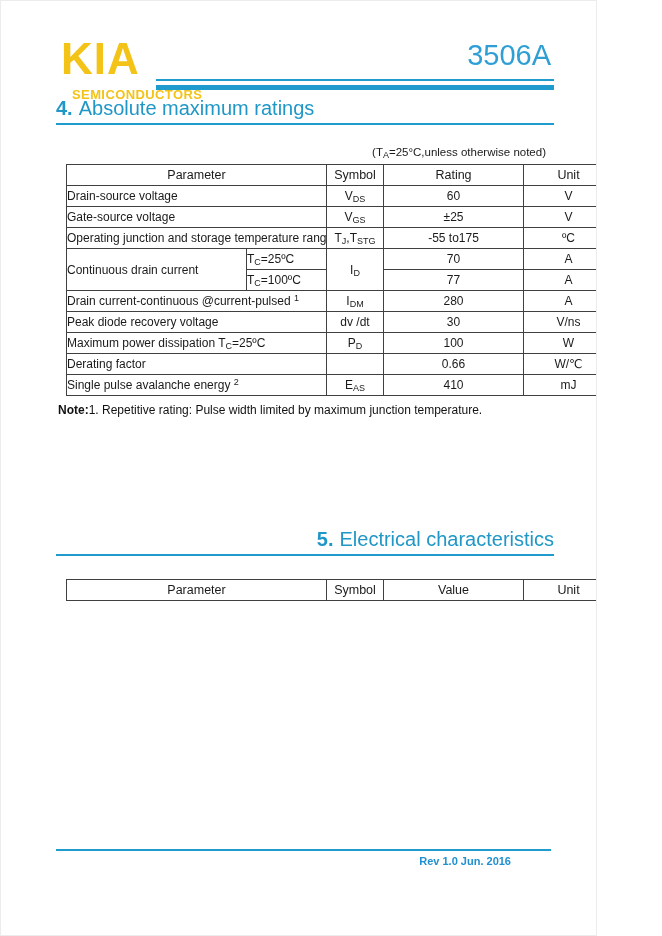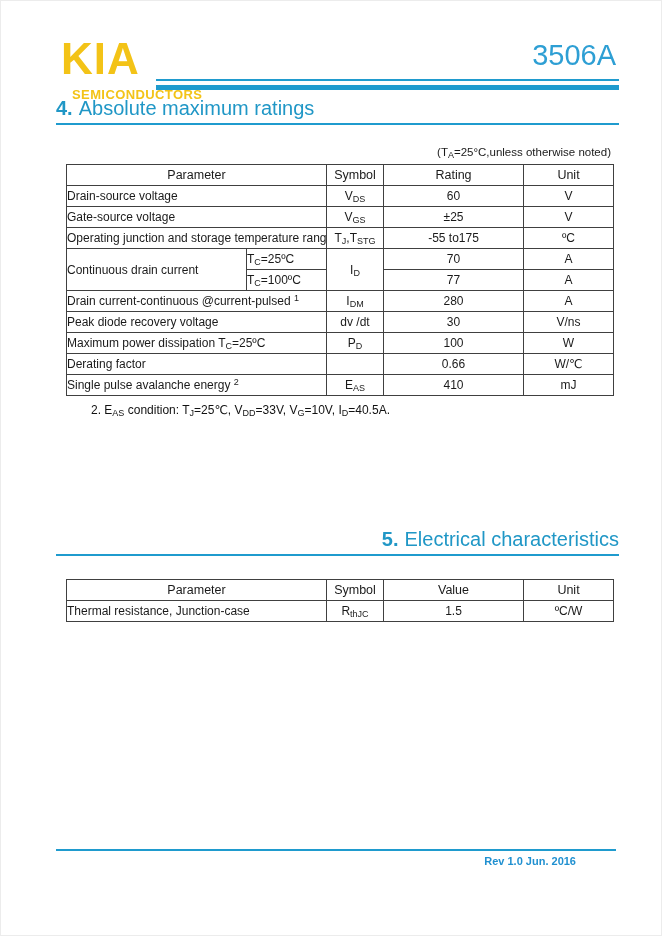--- a/index.html
+++ b/index.html
@@ -1,18 +1,18 @@
 <!DOCTYPE html>
 <html><head>
 <meta charset="utf-8">
 <style>
   * { margin:0; padding:0; box-sizing:border-box; }
   body { background:#fff; font-family:"Liberation Sans","DejaVu Sans",sans-serif; }
   .page {
-    position:relative; width:662px; height:936px; background:#ffffff;
+    position:relative; width:597px; height:936px; background:#ffffff;
     overflow:hidden; border:1px solid #ececec; color:#1a1a1a;
   }
   
   .brand {
     position:absolute; left:60px; top:36px;
     font-size:44px; font-weight:bold; color:#F3C317; line-height:1; letter-spacing:1px;
   }
   .brand-tagline {
     position:absolute; left:71px; top:86px;
     font-size:13px; color:#F3C317; font-weight:bold; letter-spacing:0.4px;
@@ -164,46 +164,40 @@
     <tr>
       <td class="l" colspan="2"><span>Single pulse avalanche energy </span><sup class="sp">2</sup></td>
       <td class="c"><span>E</span><sub class="sb">AS</sub></td>
       <td class="c">410</td>
       <td class="c">mJ</td>
     </tr>
   </tbody>
     </table>
 
   <div class="notes">
-    <div class="line2"><span>2. E</span><sub class="sb">AS</sub><span> condition: T</span><sub class="sb">J</sub><span>=25℃, V</span><sub class="sb">DD</sub><span>=33V, V</span><sub class="sb">G</sub><span>=10V, I</span><sub class="sb">D</sub><span>=40.5A.</span></div>
+    <div><span class="lbl">Note:</span><span>1. Repetitive rating: Pulse width limited by maximum junction temperature.</span></div>
   </div>
 
   <div class="section-heading sh5">
     <span class="num">5.</span><span class="ttl">Electrical characteristics</span>
   </div>
 
   <table class="dtable t-elec">
     <colgroup>
         <col style="width:260px">
         <col style="width:57px">
         <col style="width:140px">
         <col style="width:90px">
       </colgroup>
     <tbody>
         <tr>
       <td class="hd">Parameter</td>
       <td class="hd">Symbol</td>
       <td class="hd">Value</td>
       <td class="hd">Unit</td>
     </tr>
-    <tr>
-      <td class="l">Thermal resistance, Junction-case</td>
-      <td class="c"><span>R</span><sub class="sb">thJC</sub></td>
-      <td class="c">1.5</td>
-      <td class="c">ºC/W</td>
-    </tr>
   </tbody>
     </table>
 
   <div class="footer-line"></div>
   <div class="footer-rev">Rev 1.0 Jun. 2016</div>
 
 </div>
 
 </body></html>

